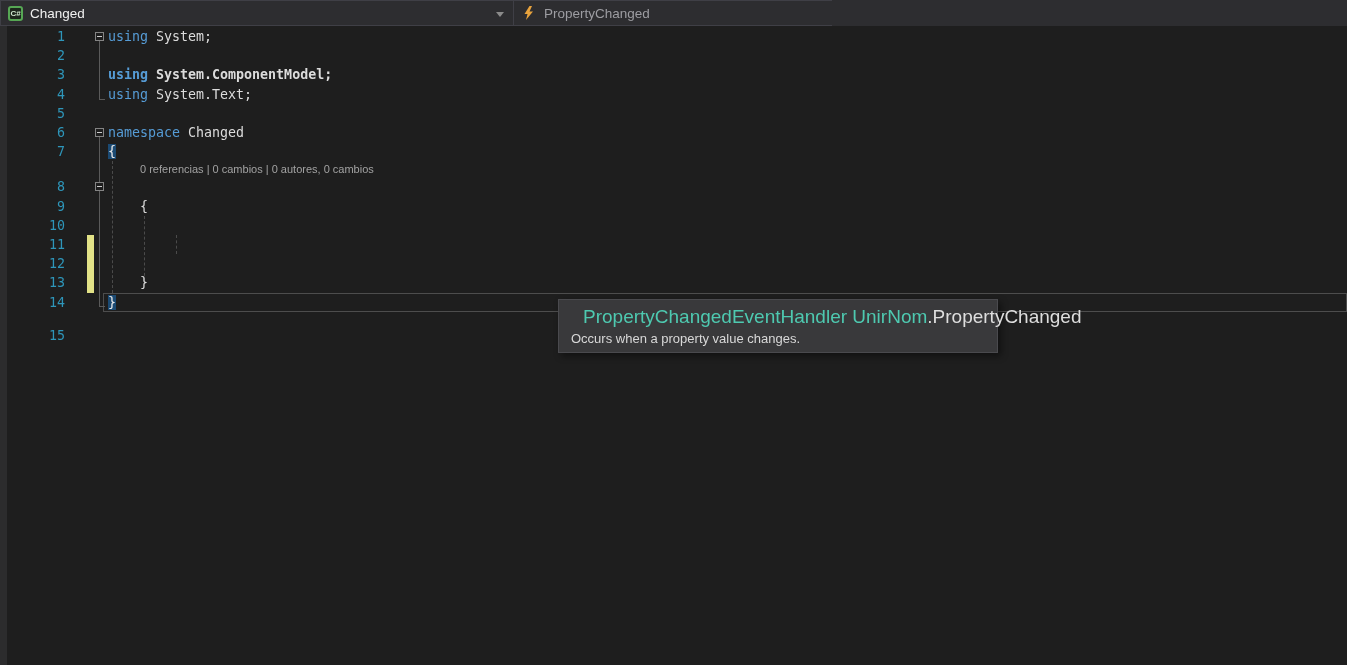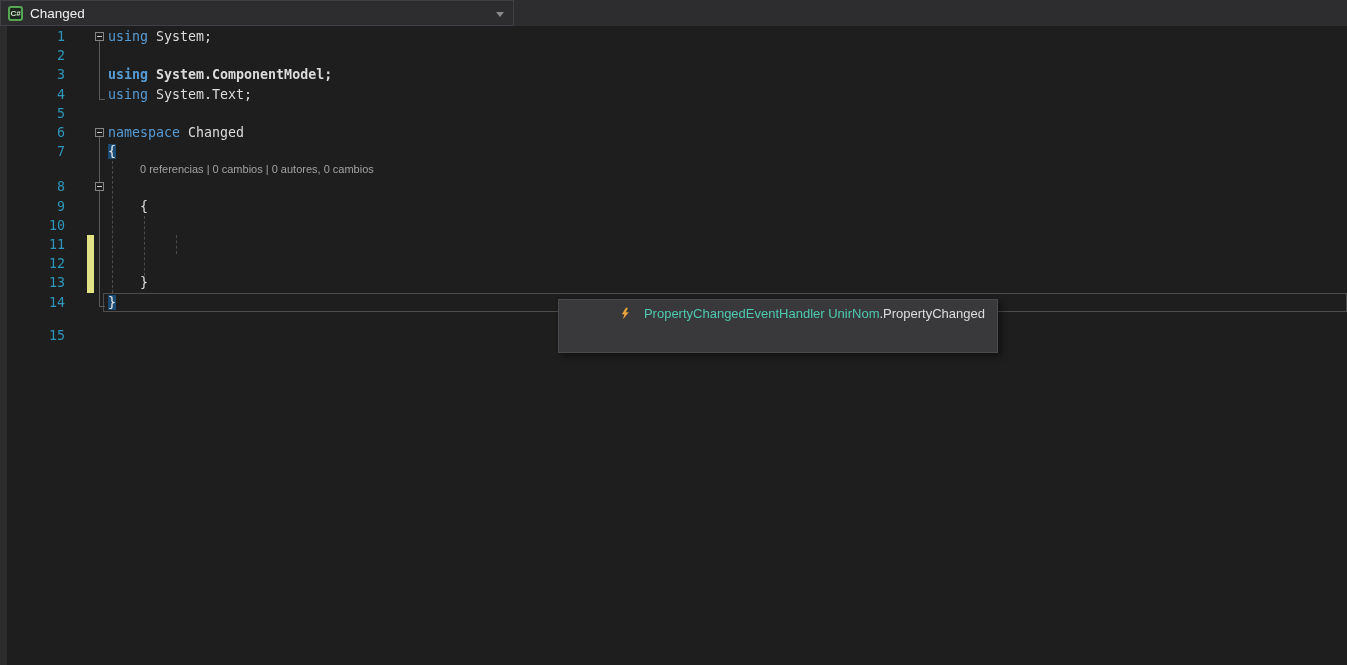--- a/index.html
+++ b/index.html
@@ -42,35 +42,41 @@
   .vline{position:absolute;width:1px;background:#5a5a5a;z-index:1;}
   .vbend{position:absolute;height:1px;background:#5a5a5a;z-index:1;}
   .guide{position:absolute;width:0;border-left:1px dashed #4b4b4b;z-index:1;}
   #changebar{position:absolute;left:87px;width:7px;background:#e2e287;z-index:3;}
   #curline{position:absolute;left:103px;box-sizing:border-box;border:1px solid #4d4d4d;z-index:0;}
 
   
   #tooltip{position:absolute;left:558px;top:273px;width:440px;height:54px;box-sizing:border-box;
            background:#39393b;border:1px solid #4a4a4e;z-index:10;padding:6px 12px 6px 12px;
            box-shadow:3px 3px 7px rgba(0,0,0,.45);}
-  .tiprow1{display:flex;align-items:center;font-size:13px;white-space:nowrap;justify-content:flex-end;}
+  .tiprow1{display:flex;align-items:center;font-size:19px;white-space:nowrap;}
   .tipsig-type{color:#4ec9b0;margin-left:12px;}
   .tipsig-rest{color:#dedede;}
   .tiprow2{margin-top:3px;font-size:13px;color:#d8d8d8;}
 </style>
 </head>
 <body>
 
 <div id="screen">
 
   <div id="navbar">
     <div class="combo" style="width:514px">
       <span class="csicon">C#</span>
       <span class="combo-label lbl1">Changed</span>
       <span class="chev"></span>
+    </div>
+    <div class="combo" style="width:318px;border-right:none">
+      <svg class="navicon" viewBox="0 0 16 16">
+        <path d="M8.5 1 L3.5 9 H6.5 L5 15 L12 6.5 H8.5 L11 1 Z" fill="#e8a33d"></path>
+      </svg>
+      <span class="combo-label lbl3">PropertyChanged</span>
     </div>
   </div>
 
   <div id="editor">
     <div id="glyphmargin"></div>
     <div id="curline" style="top: 266.6px; height: 19.2px; width: 1244px;"></div>
     <div id="changebar" style="top: 209px; height: 57.6px;"></div>
     <div id="rows">
         <div class="row" style="top: 1px;"><span class="num">1</span><span class="gut"></span><span class="code"><span class="k">using</span><span class="p"> System;</span></span></div>
         <div class="row" style="top: 20.2px;"><span class="num">2</span><span class="gut"></span></div>
@@ -103,15 +109,16 @@
       </div>
 
     <div id="tooltip">
       <div class="tiprow1">
         <svg width="13" height="13" viewBox="0 0 16 16">
           <path d="M8.5 1 L3.5 9 H6.5 L5 15 L12 6.5 H8.5 L11 1 Z" fill="#e8a33d"></path>
         </svg>
         <span class="tipsig-type">PropertyChangedEventHandler UnirNom</span>
           <span class="tipsig-rest">.PropertyChanged</span>
       </div>
+      <div class="tiprow2">Occurs when a property value changes.</div>
     </div>
   </div>
 </div>
 
 </body></html>

